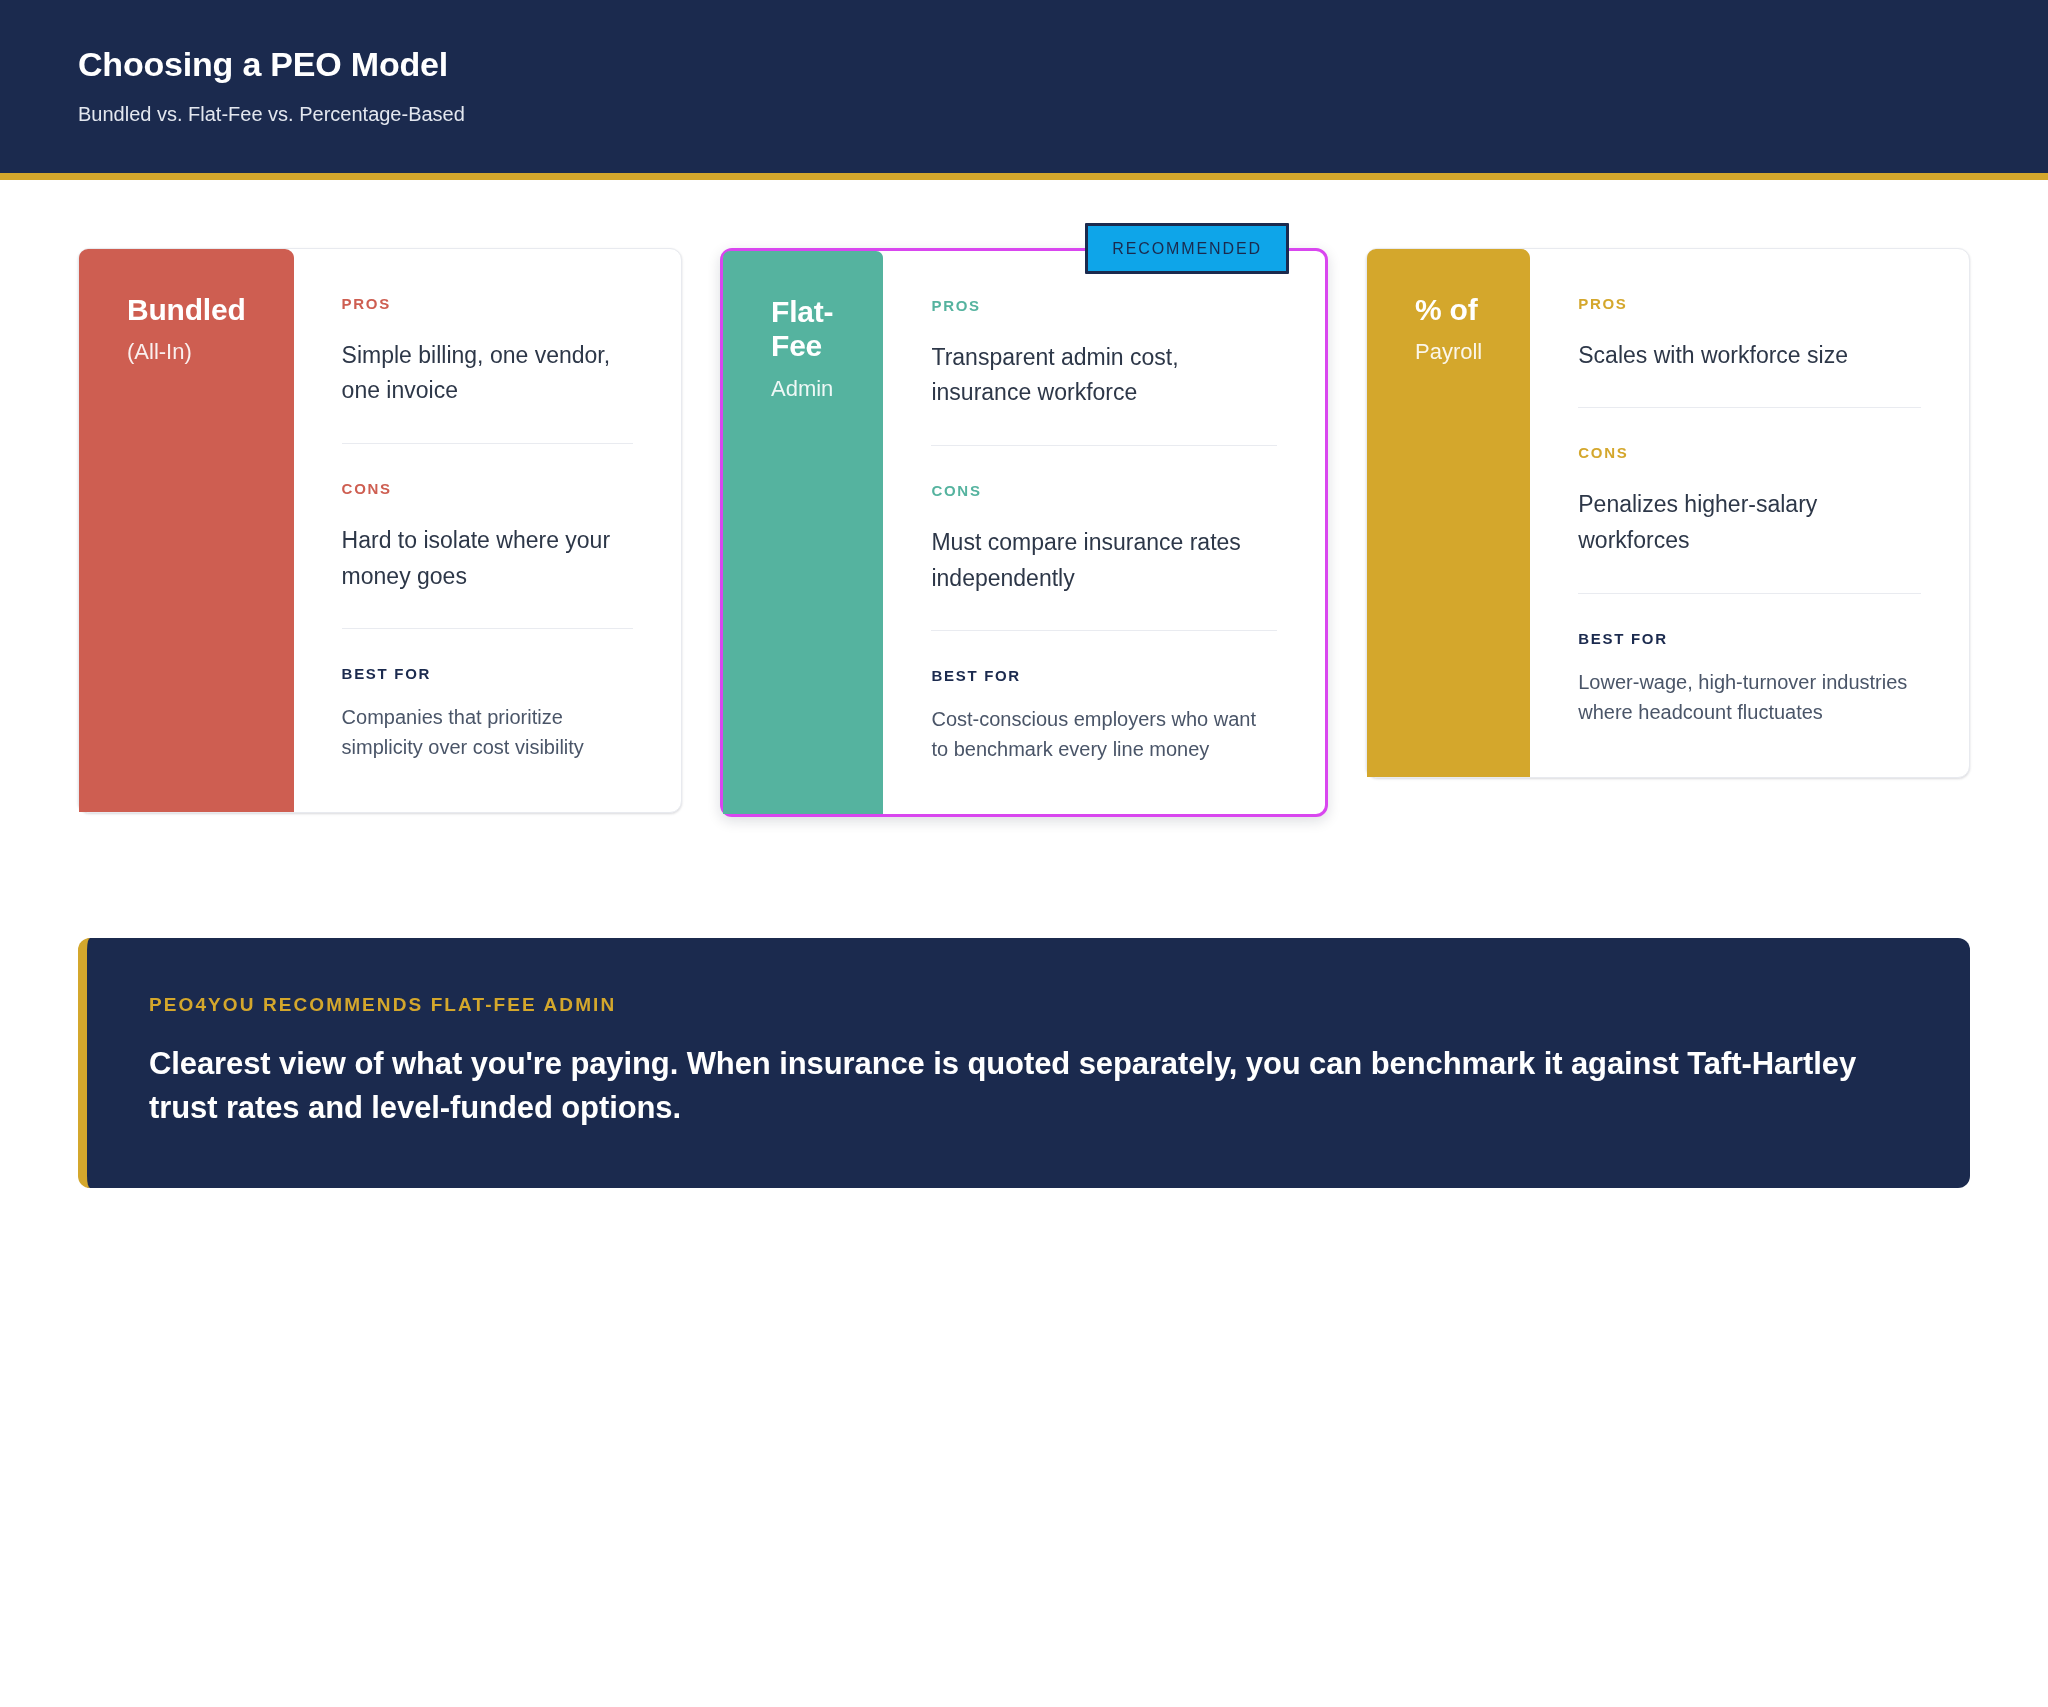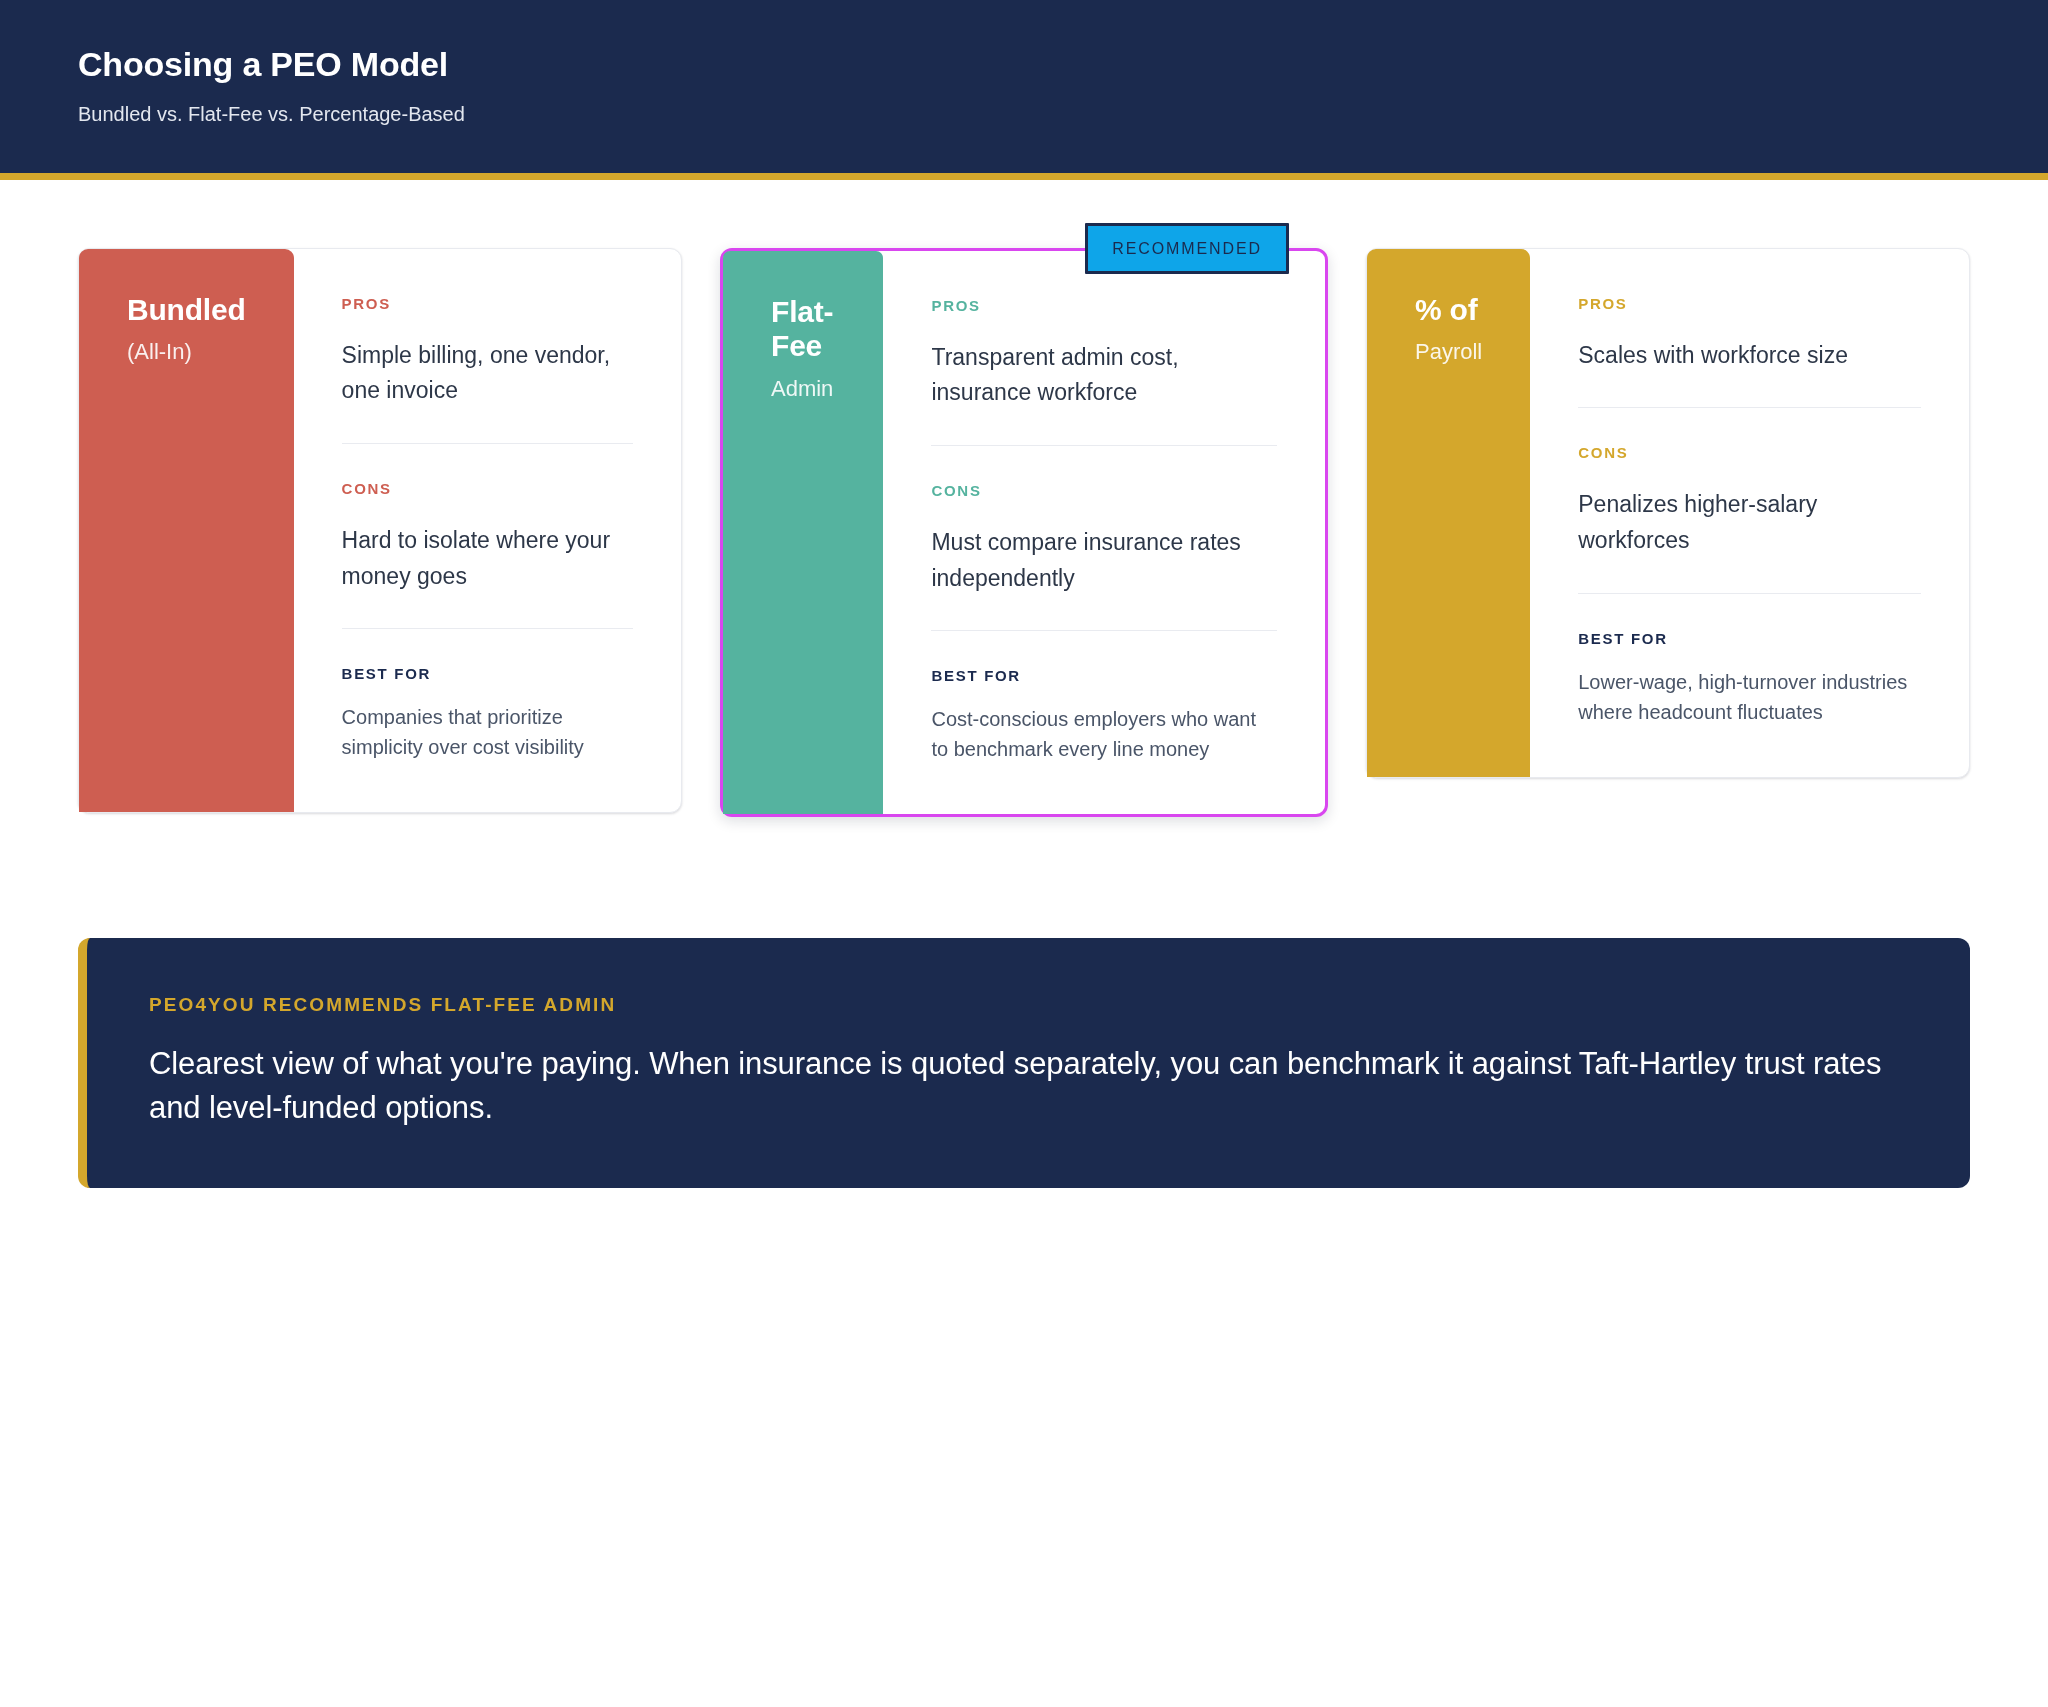--- a/index.html
+++ b/index.html
@@ -134,21 +134,21 @@
     color: #d4a72c;
     font-size: 19px;
     font-weight: bold;
     letter-spacing: 2.1px;
     text-transform: uppercase;
     margin-bottom: 26px;
   }
   .banner-text {
     color: #ffffff;
     font-size: 31px;
-    font-weight: normal;
+    font-weight: bold;
     line-height: 1.42;
     letter-spacing: -0.1px;
   }
 </style>
 </head>
 <body>
 
 <div>
 
   <div class="page-header">

